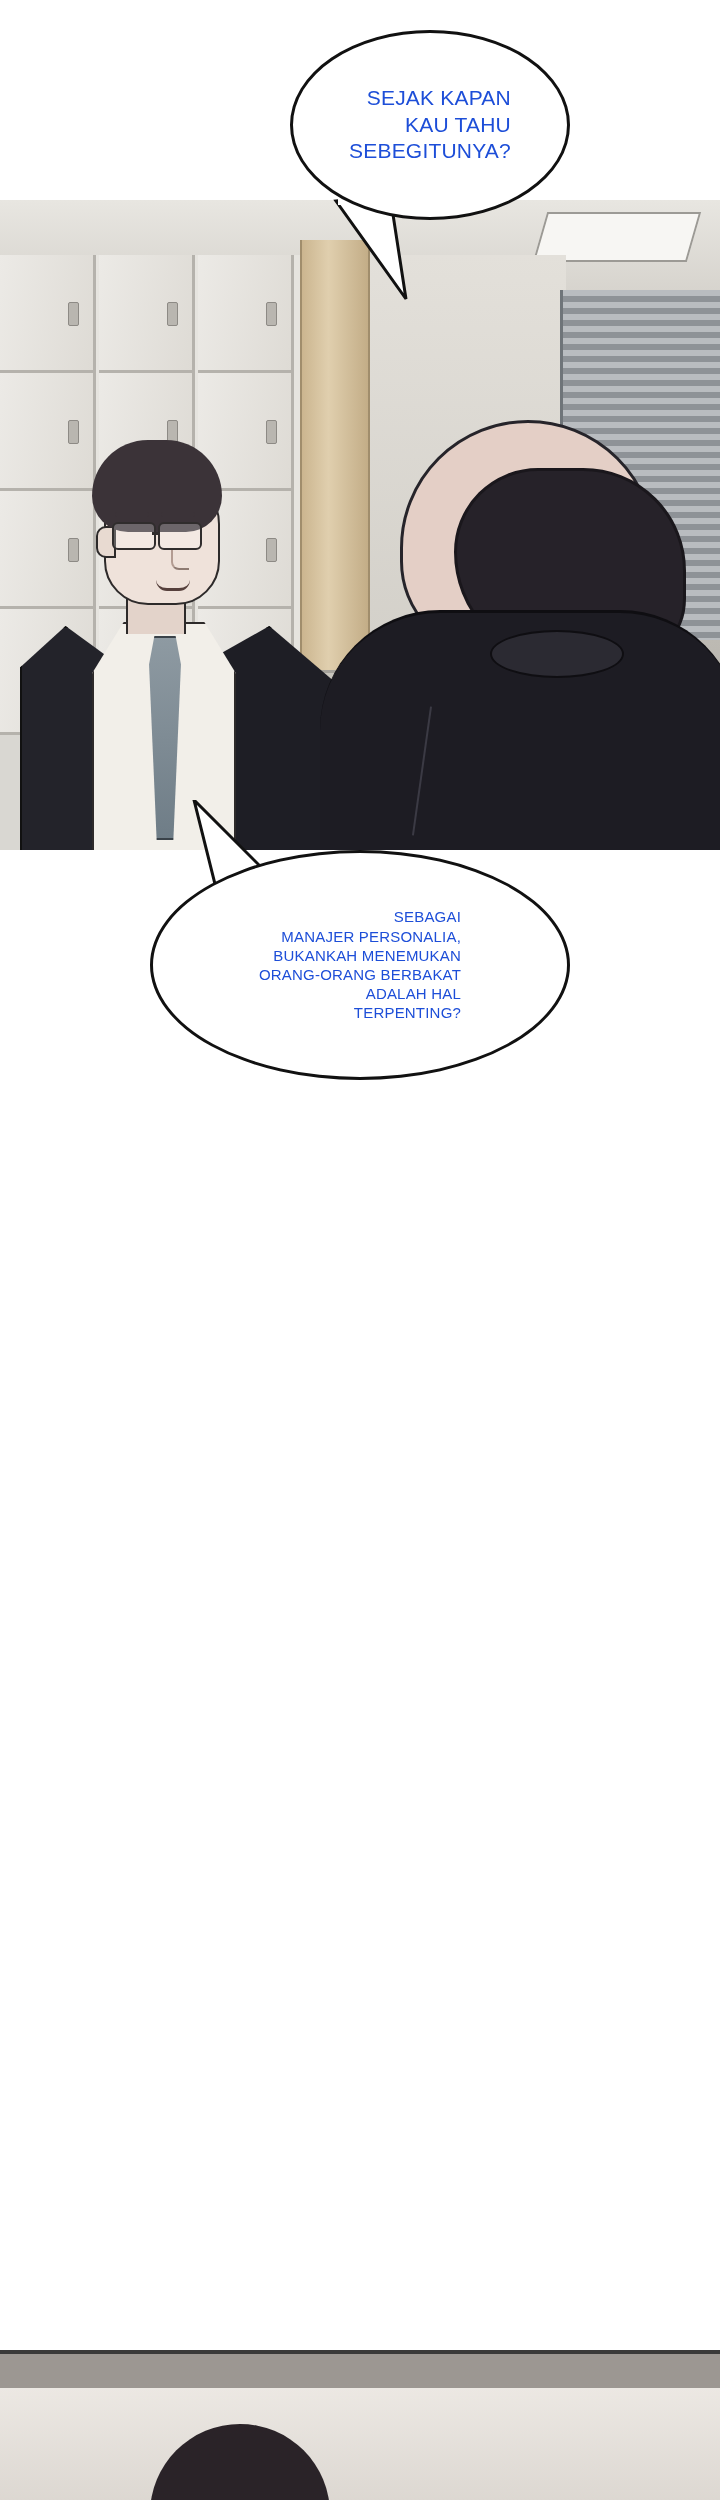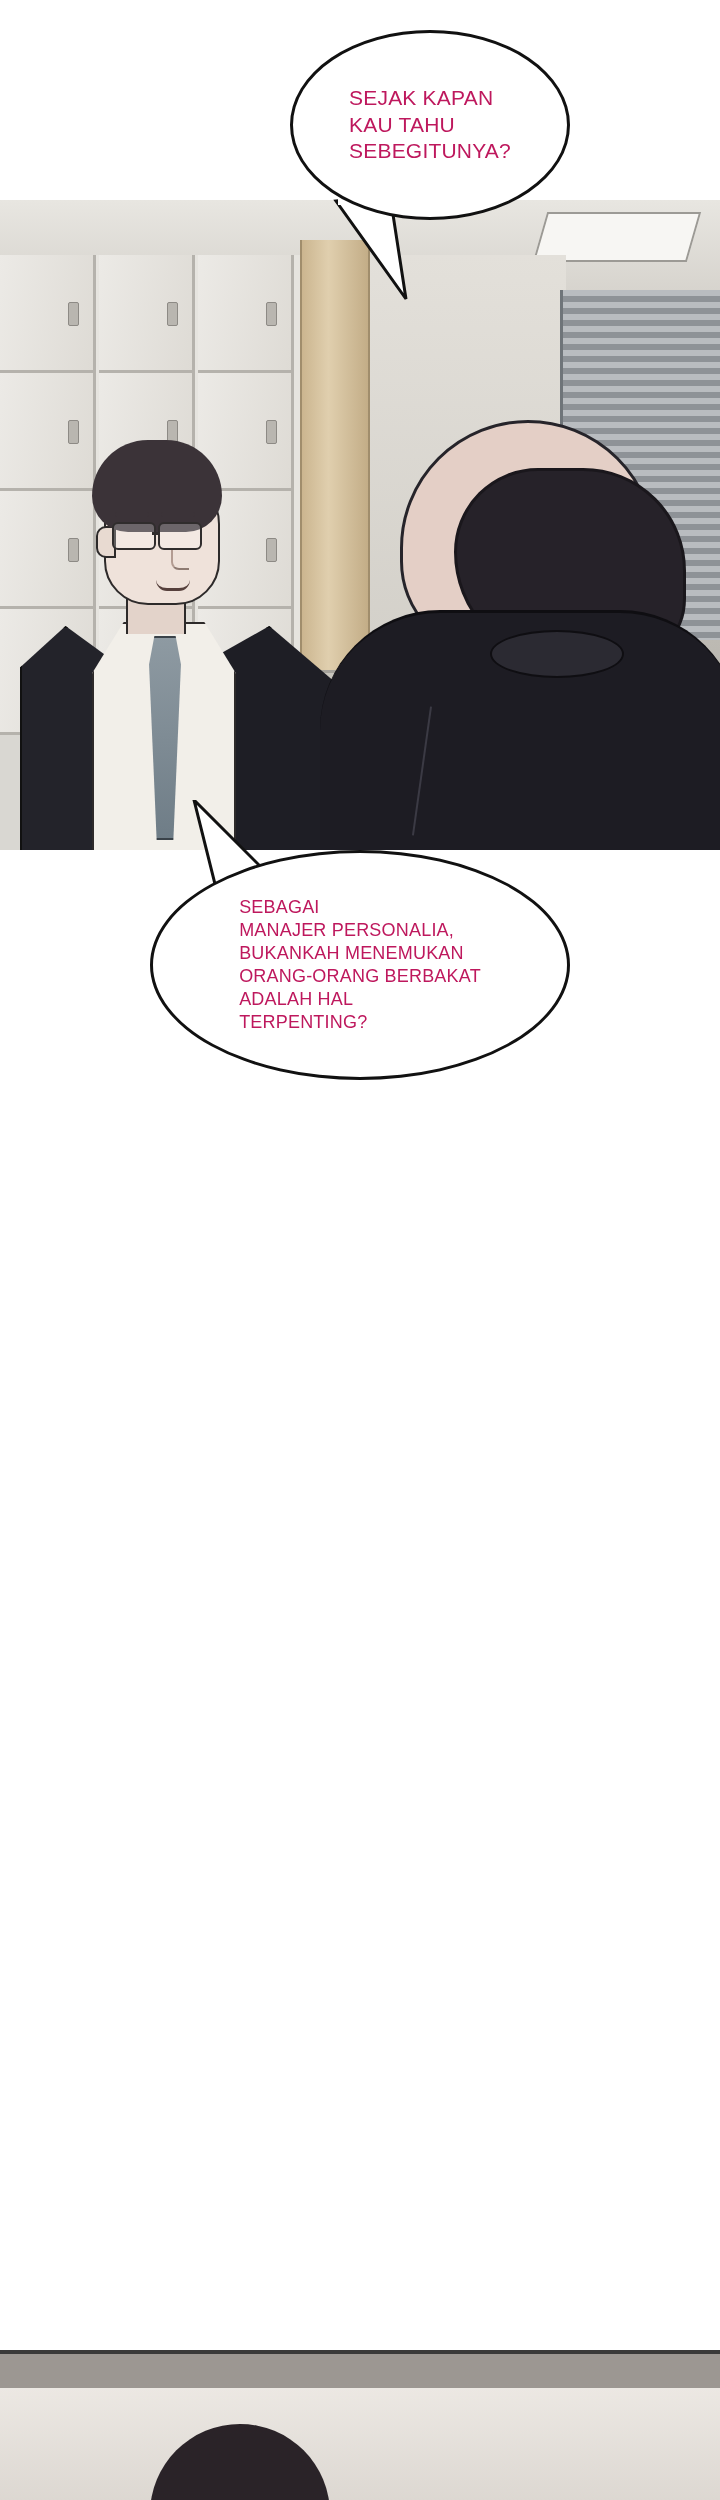--- a/index.html
+++ b/index.html
@@ -279,36 +279,36 @@
     background: #ffffff;
     border: 3px solid #111111;
     border-radius: 50%;
     display: flex;
     align-items: center;
     justify-content: center;
     box-sizing: border-box;
     z-index: 20;
   }
   .bubble .txt {
-    text-align: left;
+    text-align: right;
     font-family: "Liberation Sans", sans-serif;
-    color: #be185d;
+    color: #1d4ed8;
     line-height: 1.28;
     letter-spacing: 0.2px;
     white-space: pre-line;
     padding: 0 18px;
   }
   .bubble-1 {
     left: 290px; top: 30px; width: 280px; height: 190px;
   }
   .bubble-1 .txt { font-size: 21px; }
   .bubble-2 {
     left: 150px; top: 850px; width: 420px; height: 230px;
   }
-  .bubble-2 .txt { font-size: 18px; }
+  .bubble-2 .txt { font-size: 15px; }
   .bubble-3 {
     left: 190px; top: 1950px; width: 330px; height: 200px;
   }
   .bubble-3 .txt { font-size: 20px; }
 
   .tail {
     position: absolute;
     z-index: 19;
   }
   .tail svg { display: block; }

